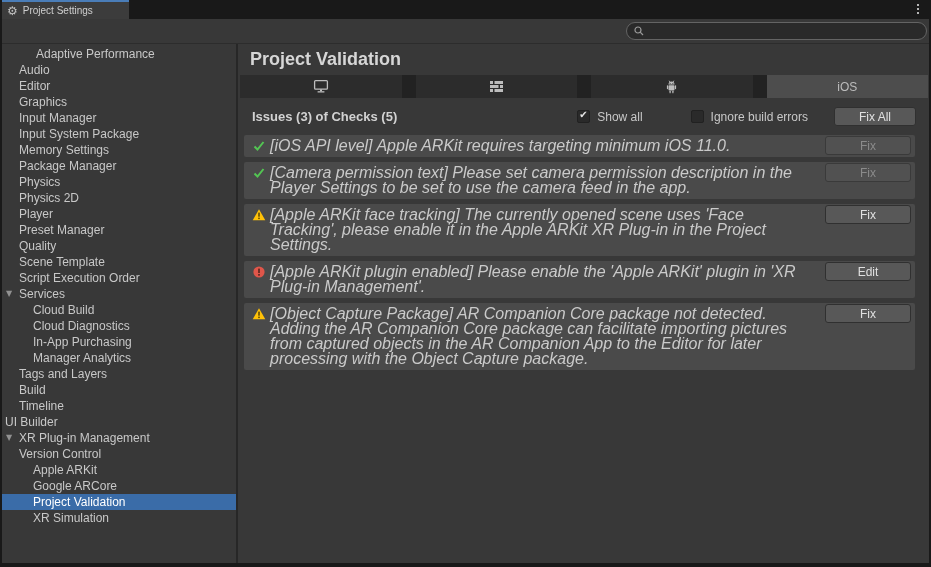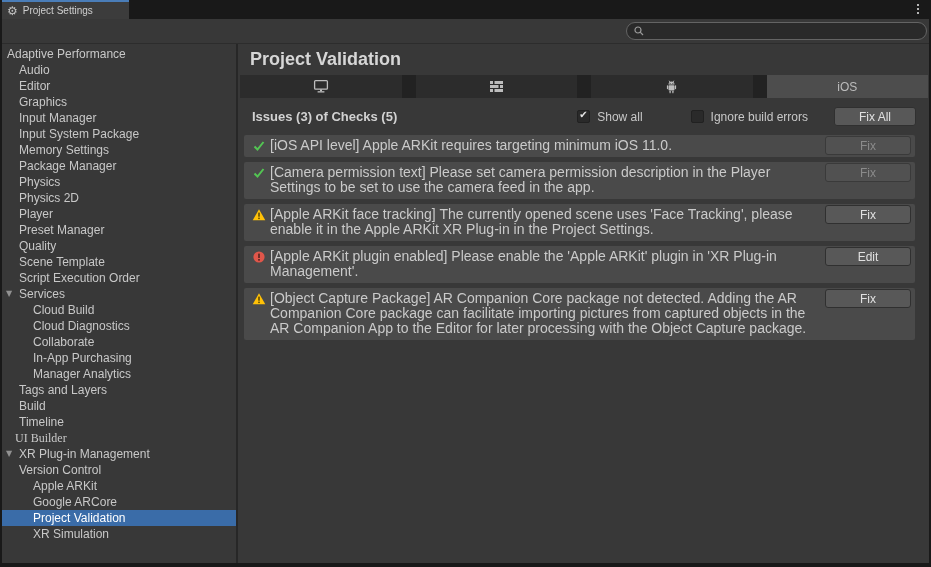--- a/index.html
+++ b/index.html
@@ -63,21 +63,21 @@
   .fix-all { width:82px; margin-left:26px; }
 
   .issues-list { flex:1; overflow:hidden; padding:0 14px 0 6px; display:flex;
     flex-direction:column; gap:5px; }
   .issue { background:#4a4a4a; border-radius:2px; position:relative;
     padding:3px 100px 4px 26px; min-height:22px; }
   .issue .sev { display:none; position:absolute; left:8px; top:4px; width:14px; height:14px; }
   .issue.success .icon-success { display:block; }
   .issue.warning .icon-warning { display:block; }
   .issue.error   .icon-error   { display:block; }
-  .issue-text { font-size:14px; line-height:15px; color:#cacaca; max-width:552px; }
+  .issue-text { font-size:16px; line-height:15px; color:#cacaca; max-width:552px;font-style:italic; }
   .issue .btn { position:absolute; right:4px; top:1px; width:86px; }
   .issue .btn.disabled { color:#8b8b8b; background:#515151; border-color:#3a3a3a; cursor:default; }
 </style>
 </head>
 <body>
 
 <div class="window">
 
   <div class="titlebar">
     <div class="title-tab">
@@ -98,21 +98,21 @@
         <line x1="6.2" y1="6.2" x2="9" y2="9" stroke="#9a9a9a" stroke-width="1.2"></line>
       </svg>
       <input type="text" value="" style="">
     </div>
   </div>
 
   <div class="content">
 
     <div class="sidebar">
 
-    <div class="side-item" style="padding-left: 5px;">
+    <div class="side-item" style="padding-left: 34px;">
           
           <span>Adaptive Performance</span>
         </div>
         <div class="side-item" style="padding-left: 17px;">
           
           <span>Audio</span>
         </div>
         <div class="side-item" style="padding-left: 17px;">
           
           <span>Editor</span>
@@ -172,43 +172,39 @@
         <div class="side-item" style="padding-left: 31px;">
           
           <span>Cloud Build</span>
         </div>
         <div class="side-item" style="padding-left: 31px;">
           
           <span>Cloud Diagnostics</span>
         </div>
         <div class="side-item" style="padding-left: 31px;">
           
-          <span>Collaborate</span>
-        </div>
-        <div class="side-item" style="padding-left: 31px;">
-          
           <span>In-App Purchasing</span>
         </div>
         <div class="side-item" style="padding-left: 31px;">
           
           <span>Manager Analytics</span>
         </div>
         <div class="side-item" style="padding-left: 17px;">
           
           <span>Tags and Layers</span>
         </div>
         <div class="side-item" style="padding-left: 17px;">
           
           <span>Build</span>
         </div>
         <div class="side-item" style="padding-left: 17px;">
           
           <span>Timeline</span>
         </div>
-        <div class="side-item" style="padding-left: 13px; font-family: Liberation Serif, serif;">
+        <div class="side-item" style="padding-left: 3px;">
           
           <span>UI Builder</span>
         </div>
         <div class="side-item expandable" style="padding-left: 17px;">
           <span class="tri"></span>
           <span>XR Plug-in Management</span>
         </div>
         <div class="side-item" style="padding-left: 17px;">
           
           <span>Version Control</span>

